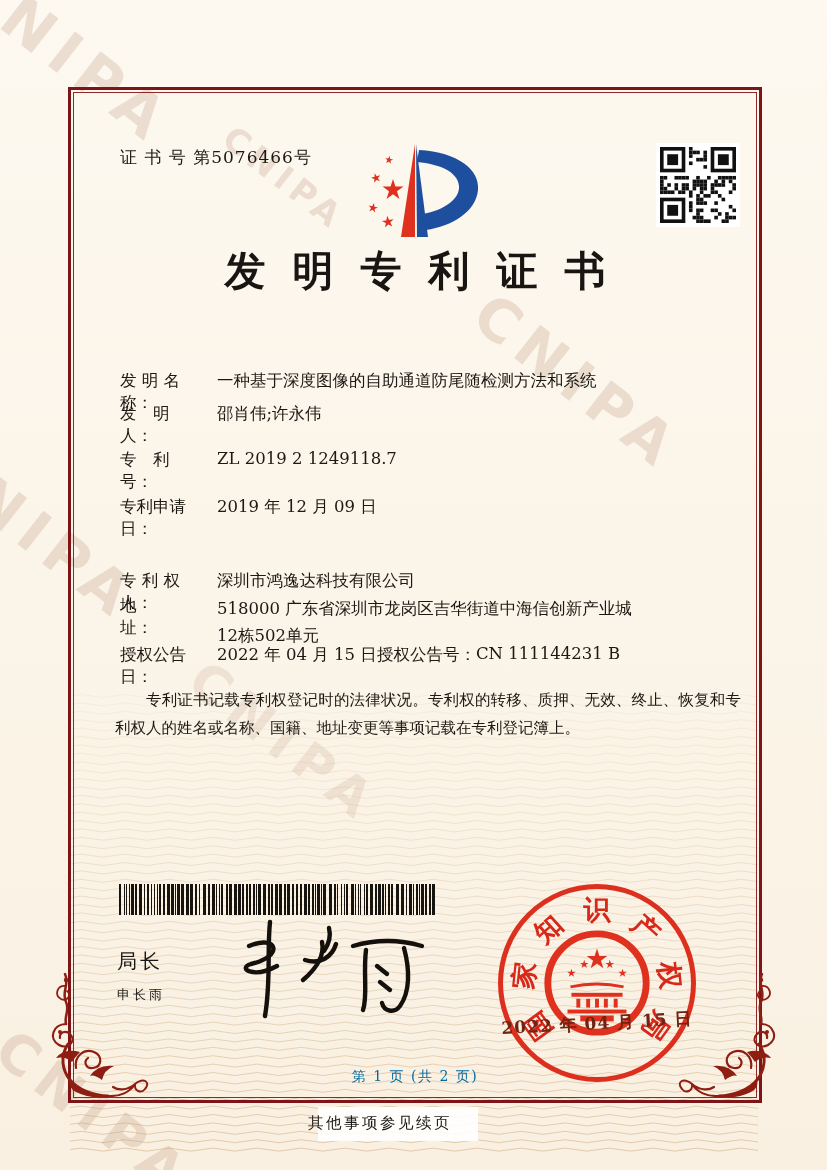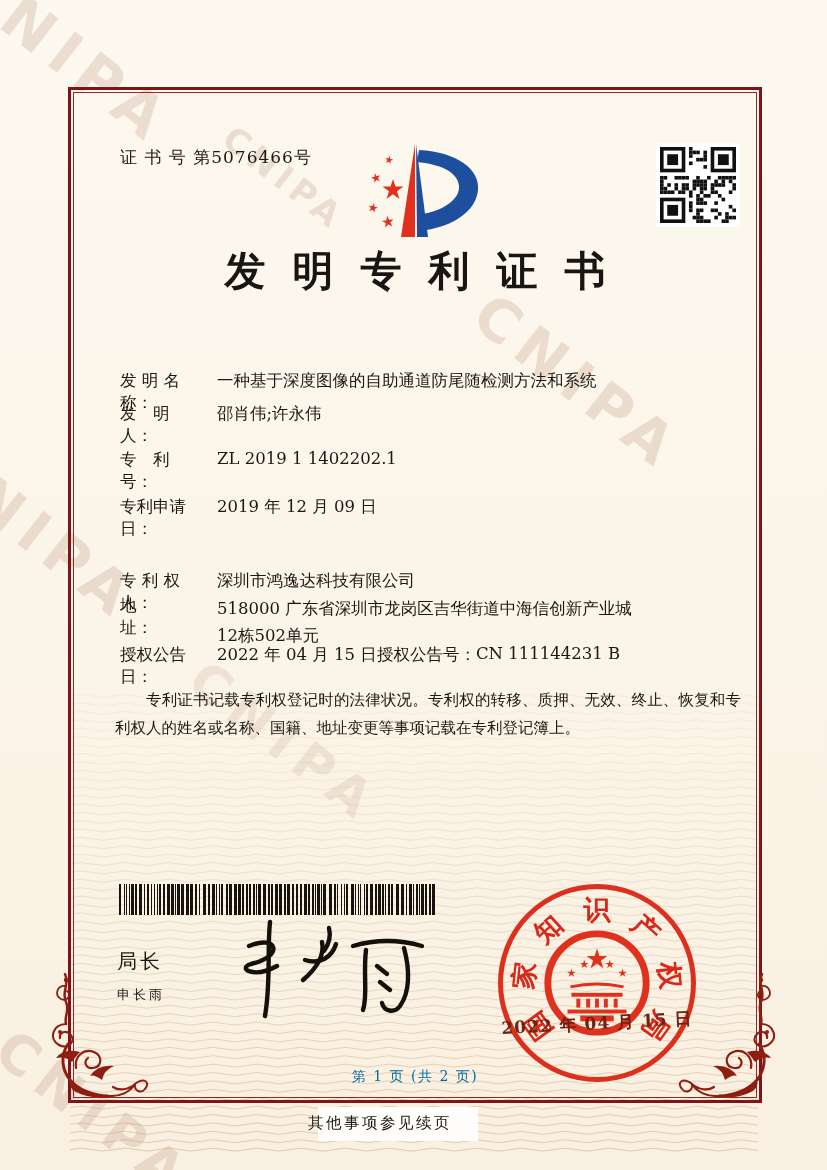--- a/index.html
+++ b/index.html
@@ -269,21 +269,21 @@
 
 <div class="abs title">发明专利证书</div>
 
 <div class="abs row" style="top:350px;margin-top:20px;">
   <span class="lab">发 明 名 称：</span><span class="val">一种基于深度图像的自助通道防尾随检测方法和系统</span>
 </div>
 <div class="abs row" style="top:403px;">
   <span class="lab">发　明　人：</span><span class="val">邵肖伟;许永伟</span>
 </div>
 <div class="abs row" style="top:449px;">
-  <span class="lab">专　利　号：</span><span class="val">ZL 2019 1 1402202.1</span>
+  <span class="lab">专　利　号：</span><span class="val">ZL 2019 2 1249118.7</span>
 </div>
 <div class="abs row" style="top:496px;">
   <span class="lab">专利申请日：</span><span class="val">2019 年 12 月 09 日</span>
 </div>
 <div class="abs row" style="top:542px;margin-top:28px;">
   <span class="lab">专 利 权 人：</span><span class="val">深圳市鸿逸达科技有限公司</span>
 </div>
 <div class="abs row" style="top:595px;">
   <span class="lab">地　　　址：</span><span class="val addr">518000 广东省深圳市龙岗区吉华街道中海信创新产业城12栋502单元</span>
 </div>

